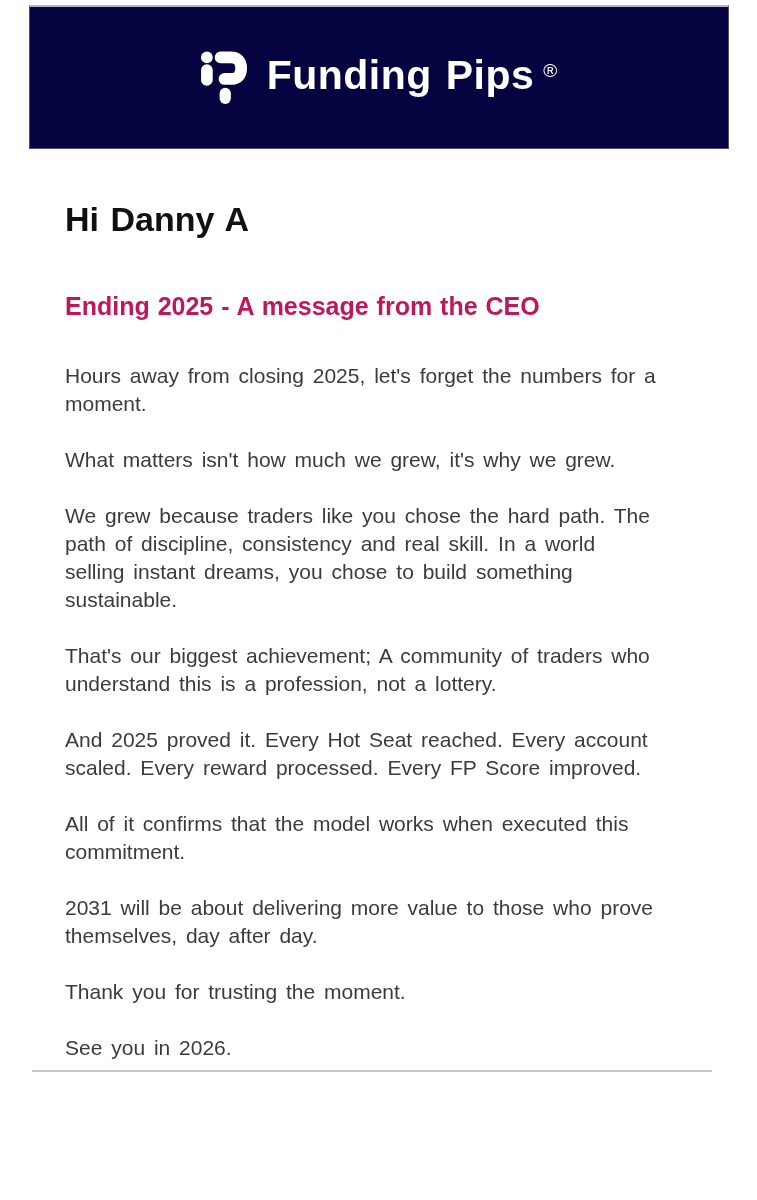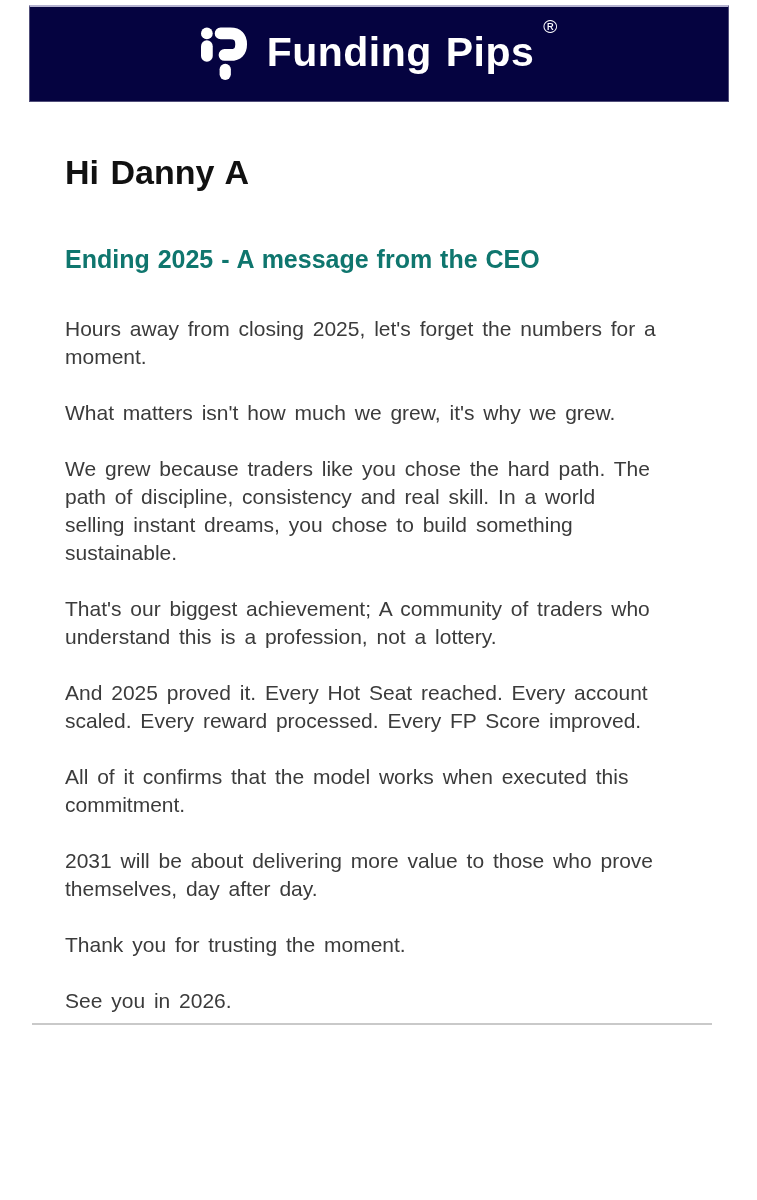--- a/index.html
+++ b/index.html
@@ -13,25 +13,26 @@
     width: 757px;
     height: 1200px;
     overflow: hidden;
   }
   .email-container {
     width: 700px;
     margin: 5px 28px 0 29px;
   }
   
   .header-band {
-    height: 97px;
+    height: 144px;
     background: #050340;
     border: 1px solid #504e79;
     border-top: 2px solid #b5b3d0;
     display: flex;
+    align-items: center;
     justify-content: center;
   }
   .logo-lockup {
     display: flex;
     align-items: center;
     cursor: pointer;
   }
   .logo-mark {
     display: block;
     width: 47px;
@@ -62,21 +63,21 @@
     font-size: 34px;
     font-weight: bold;
     color: #111111;
     line-height: 41px;
     word-spacing: 2px;
     margin: 50px 0 0 0;
   }
   .subject {
     font-size: 25px;
     font-weight: bold;
-    color: #0f766e;
+    color: #be185d;
     line-height: 32px;
     word-spacing: 1px;
     margin: 50px 0 0 0;
   }
   .content p {
     font-size: 21px;
     color: #3b3b3b;
     line-height: 28px;
     word-spacing: 3px;
     margin: 28px 0 0 0;

